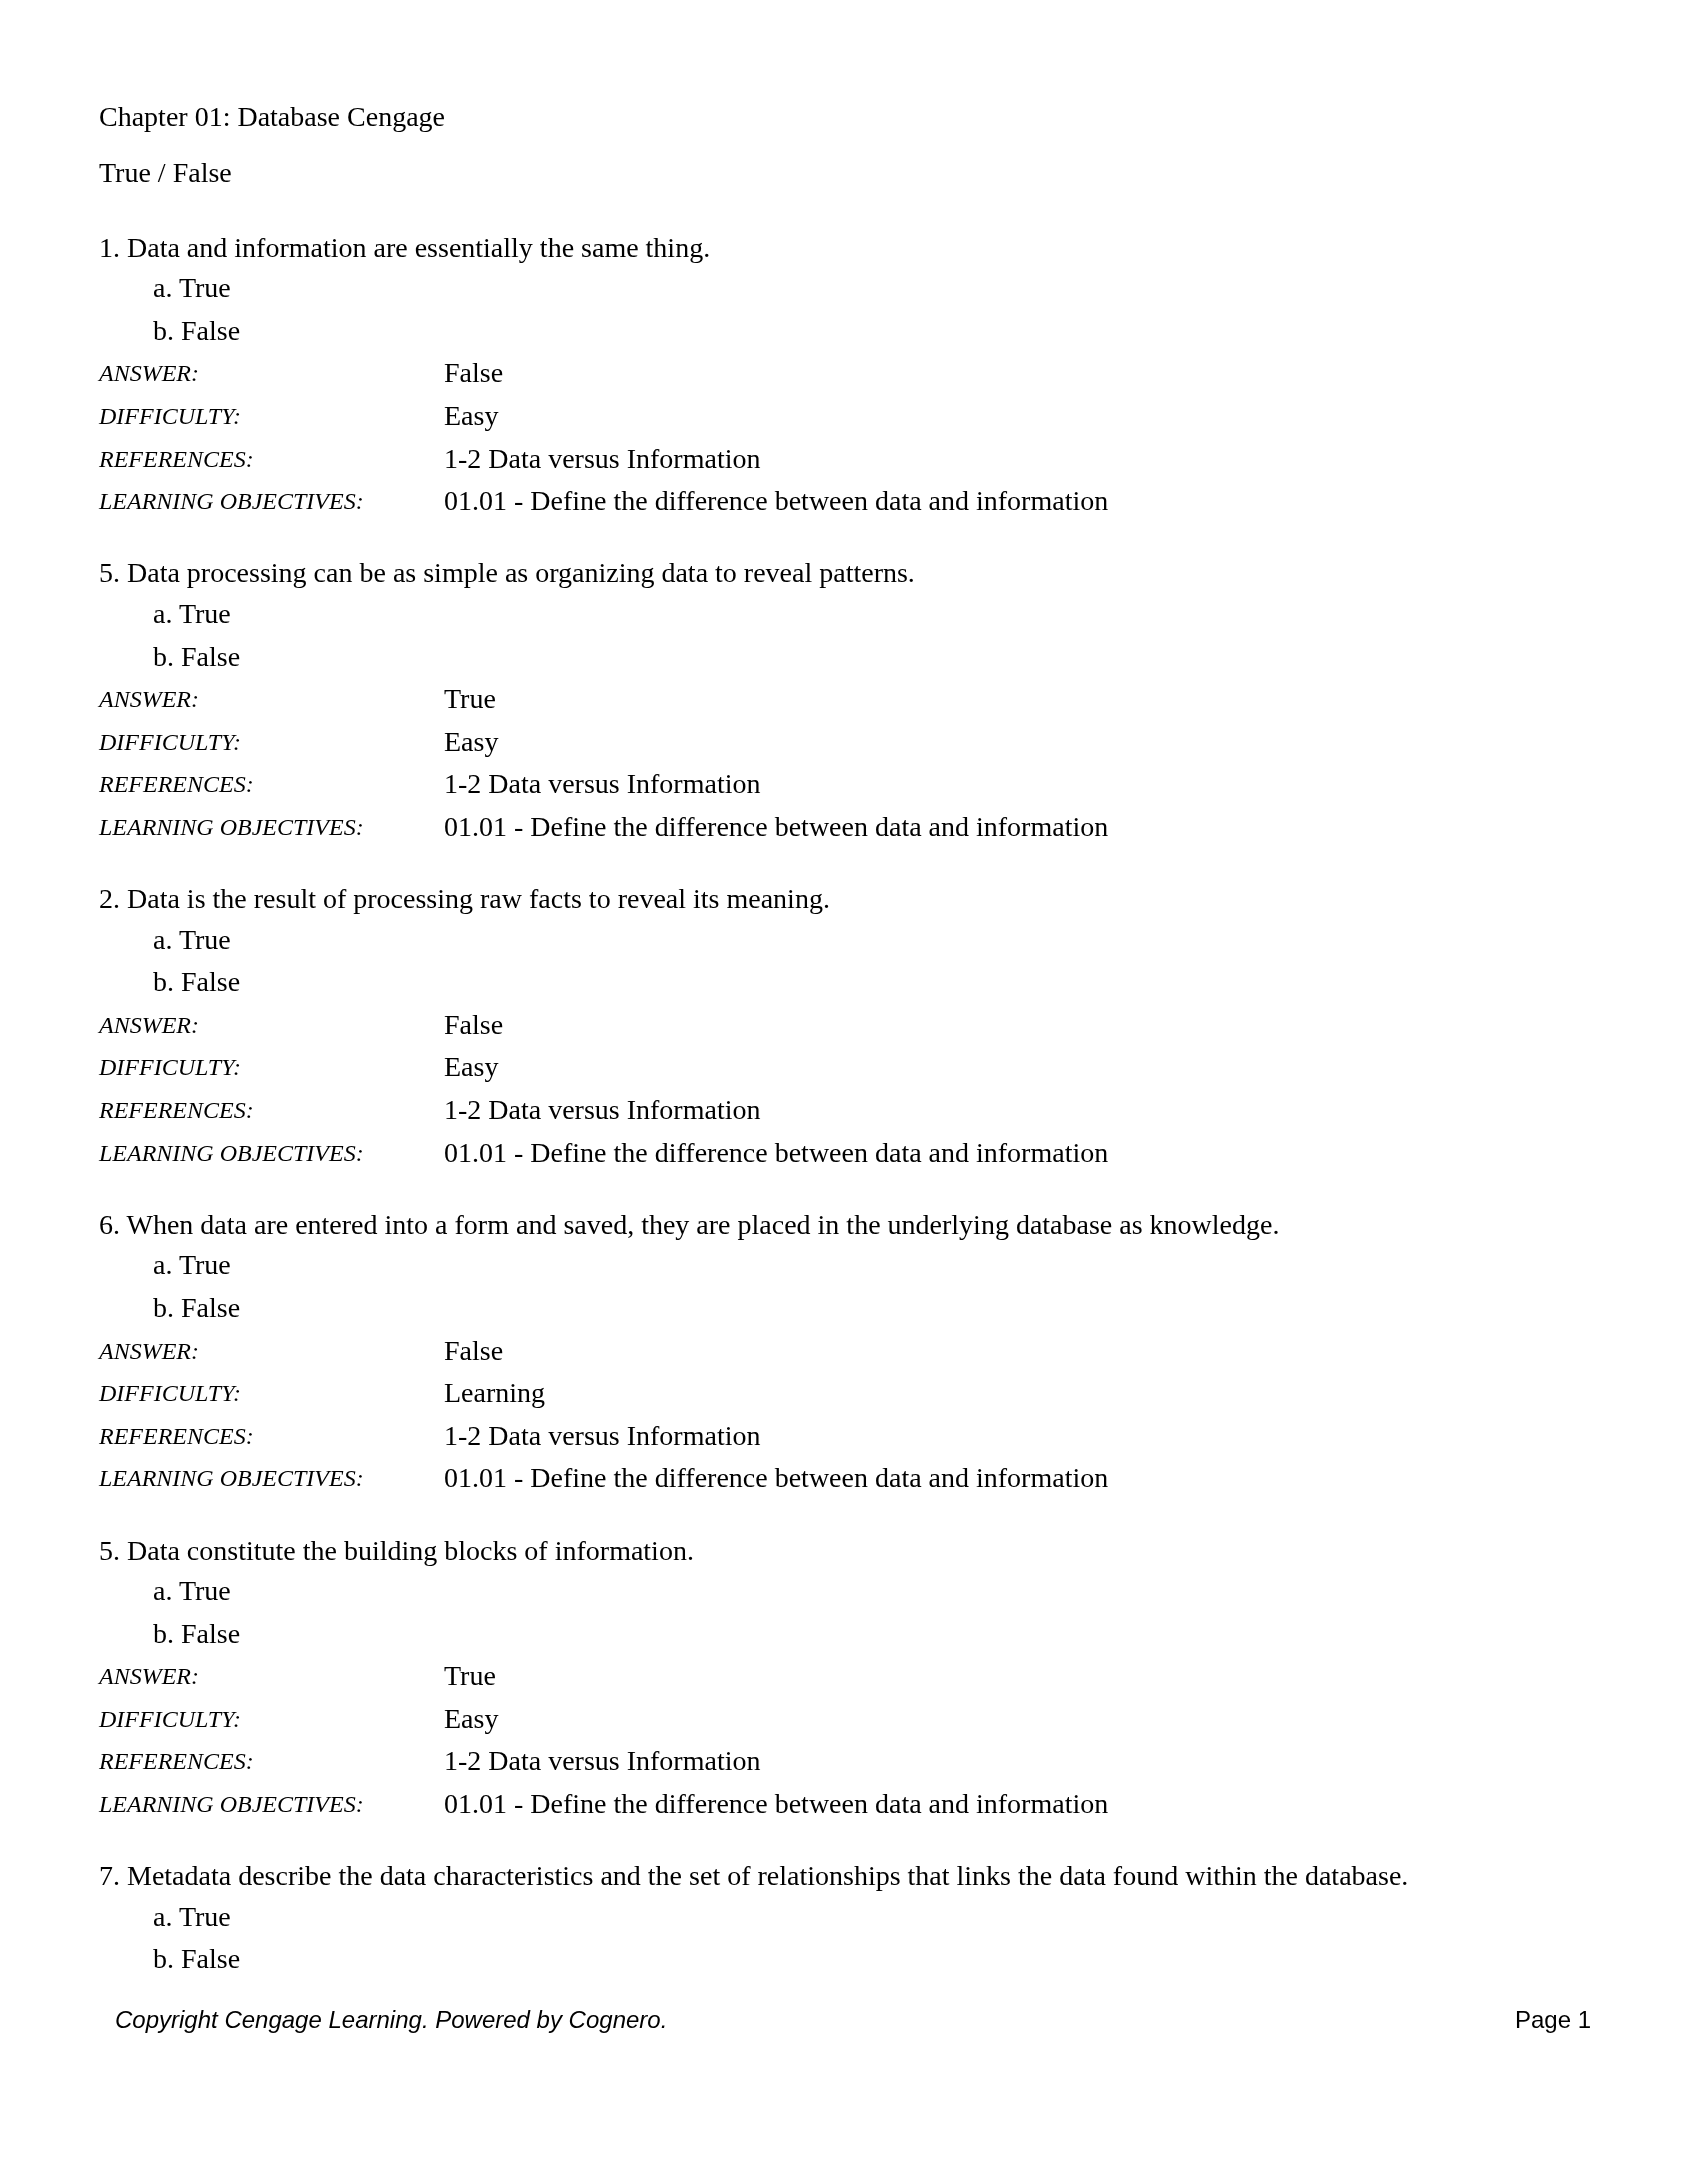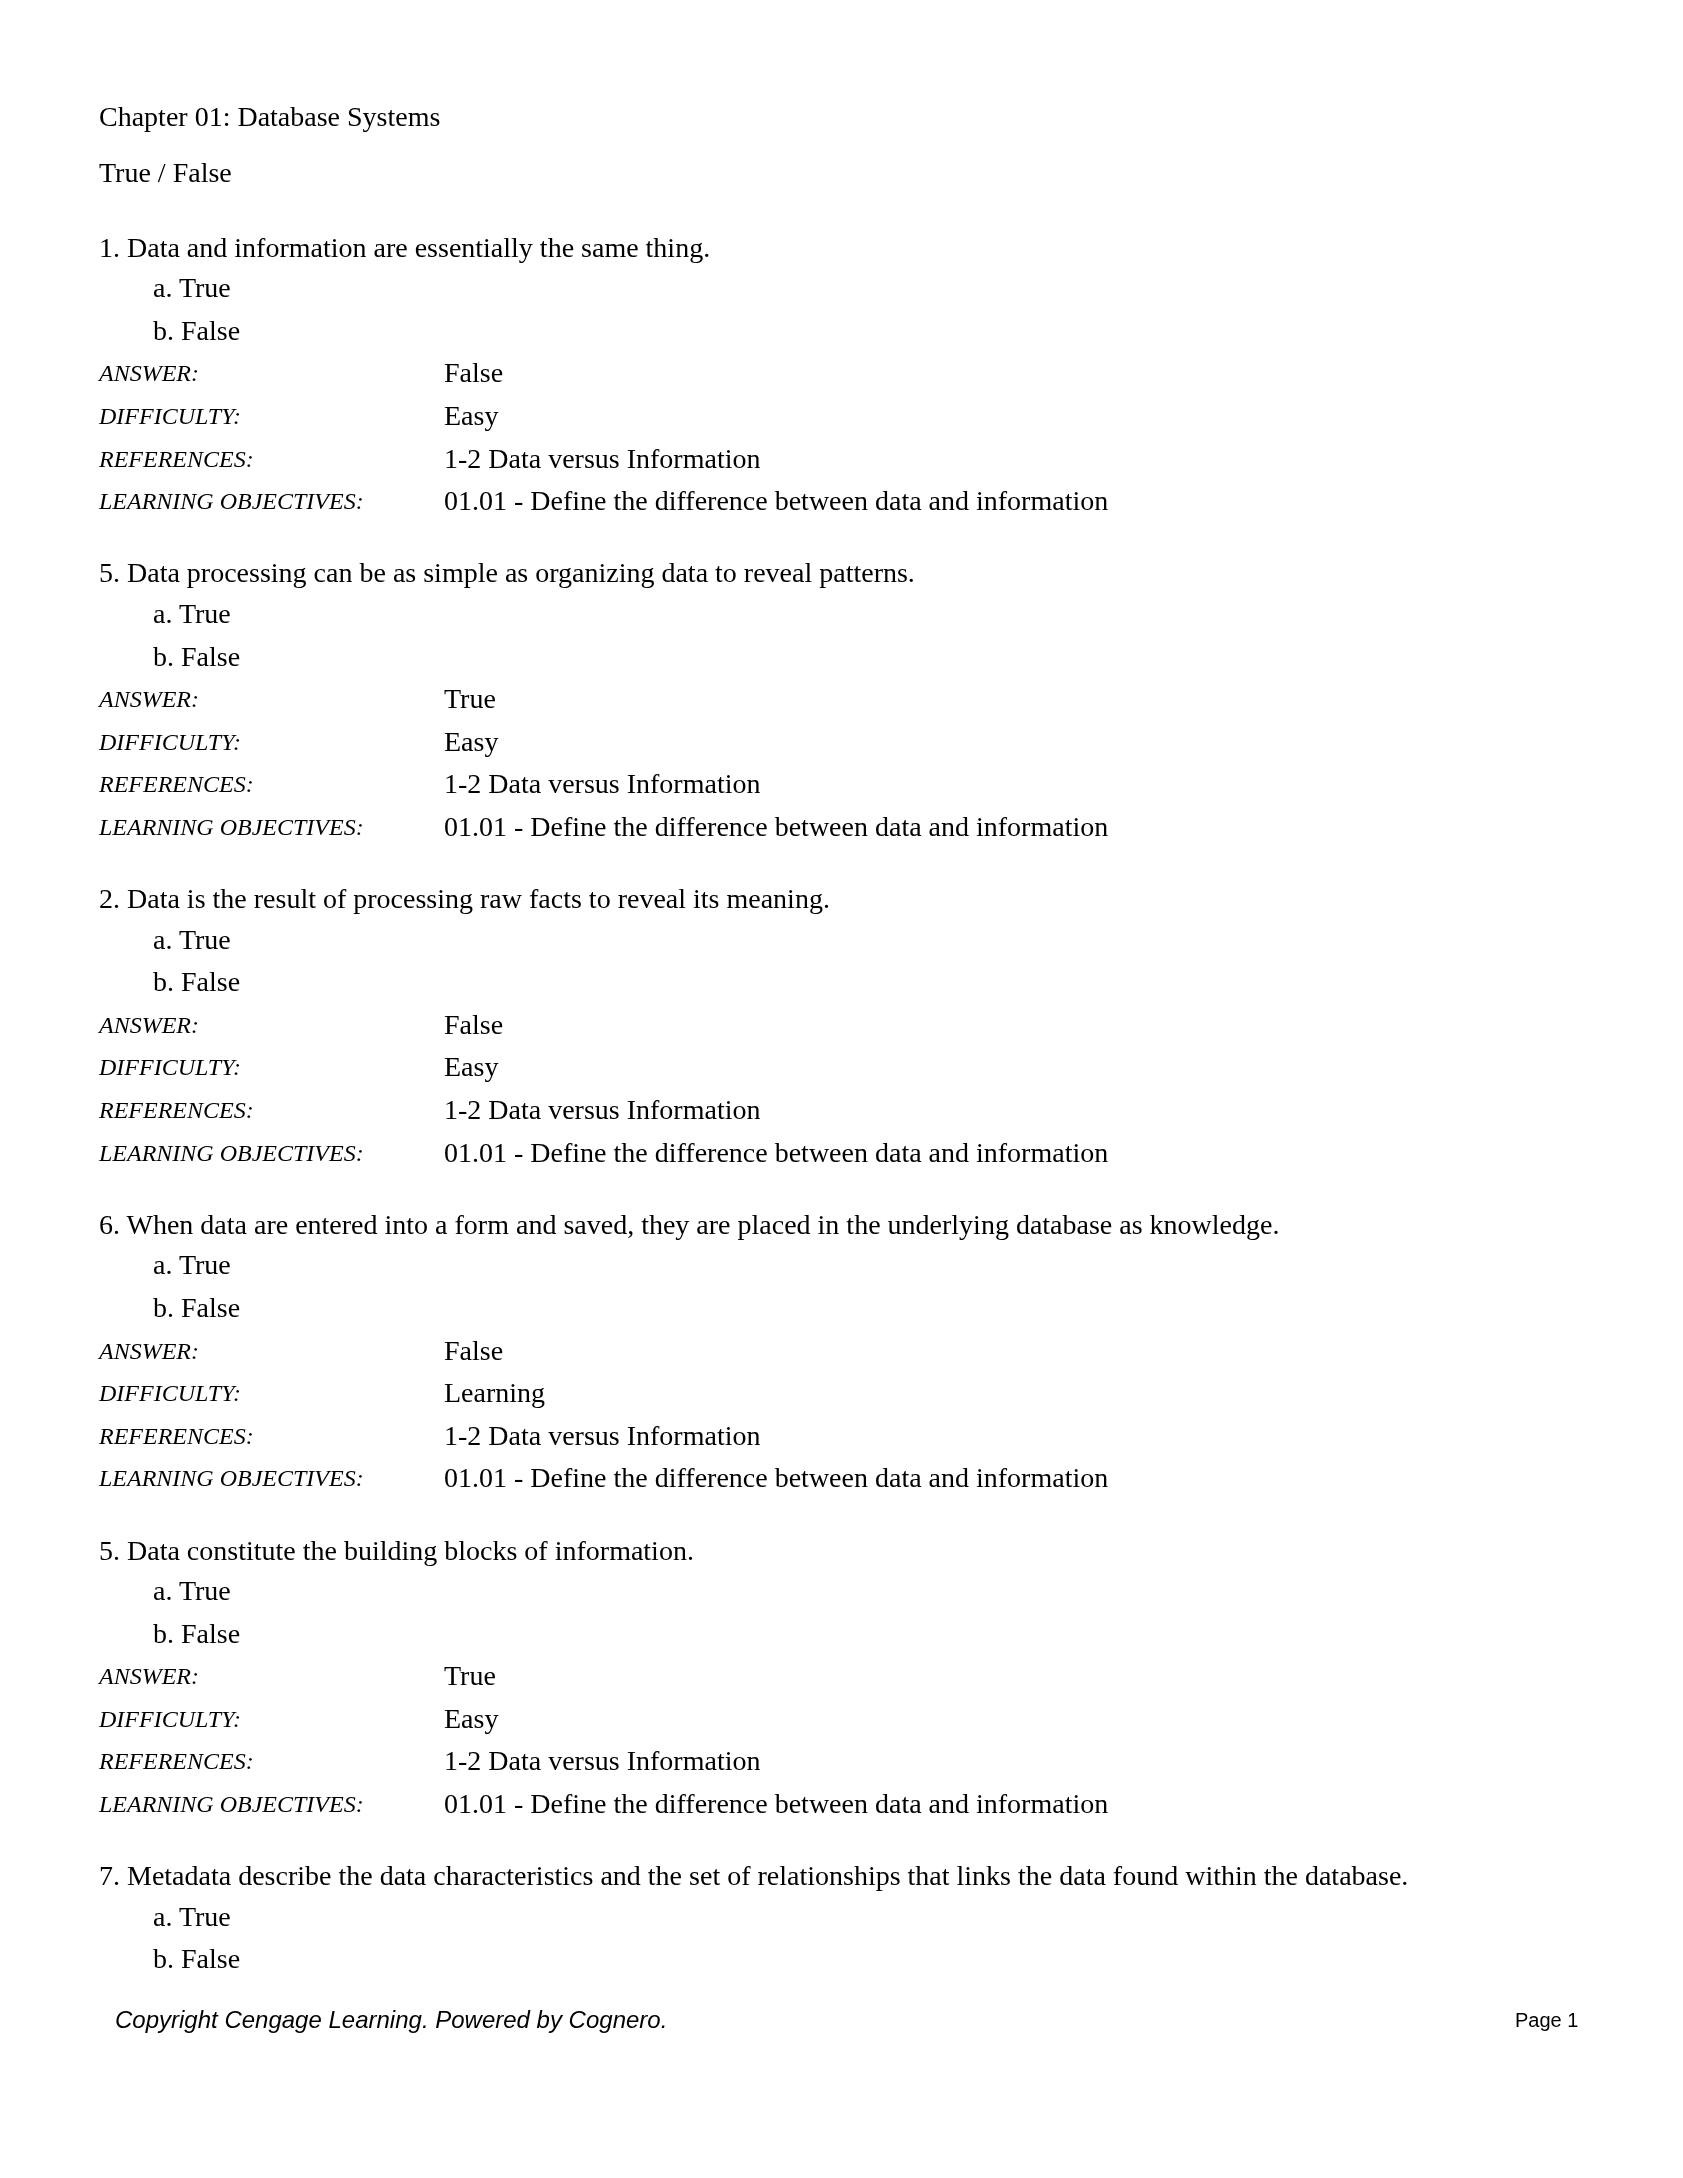--- a/index.html
+++ b/index.html
@@ -5,28 +5,28 @@
   html, body { margin: 0; padding: 0; background: #ffffff; }
   body { width: 1683px; height: 2178px; position: relative; overflow: hidden;
          font-family: "Liberation Serif", serif; color: #000; }
   .line { position: absolute; left: 99px; font-size: 28px; line-height: 34px; white-space: nowrap; }
   .opt { left: 153px; }
   .meta-label { position: absolute; left: 99px; font-style: italic; font-size: 24px; line-height: 34px; white-space: nowrap; }
   .meta-value { position: absolute; left: 444px; font-size: 28px; line-height: 34px; white-space: nowrap; }
   .footer-left { position: absolute; left: 115px; top: 2008px; font-family: "Liberation Sans", sans-serif;
                  font-style: italic; font-size: 24px; line-height: 24px; }
   .footer-right { position: absolute; left: 1515px; top: 2008px; font-family: "Liberation Sans", sans-serif;
-                  font-size: 20px; line-height: 24px; }
+                  font-size: 24px; line-height: 24px; }
 </style>
 </head>
 <body>
 
 <div>
 
-  <div class="line" style="top:100px">Chapter 01: Database Systems</div>
+  <div class="line" style="top:100px">Chapter 01: Database Cengage</div>
   <div class="line" style="top:156px">True / False</div>
 
   <div>
     <div class="line" style="top:231px">1. Data and information are essentially the same thing.</div>
     <div class="line opt" style="top:271px">a. True</div>
     <div class="line opt" style="top:314px">b. False</div>
     <div class="meta-label" style="top:356px">ANSWER:</div>
     <div class="meta-value" style="top:356px">False</div>
     <div class="meta-label" style="top:399px">DIFFICULTY:</div>
     <div class="meta-value" style="top:399px">Easy</div>

